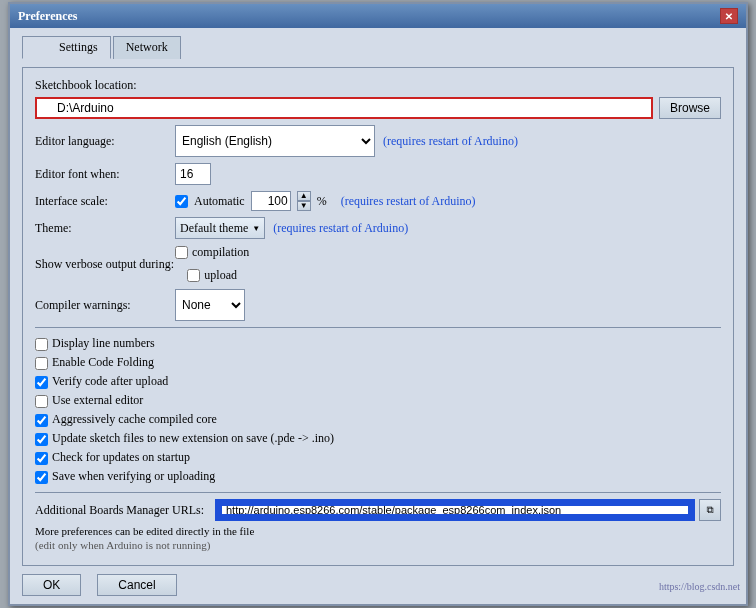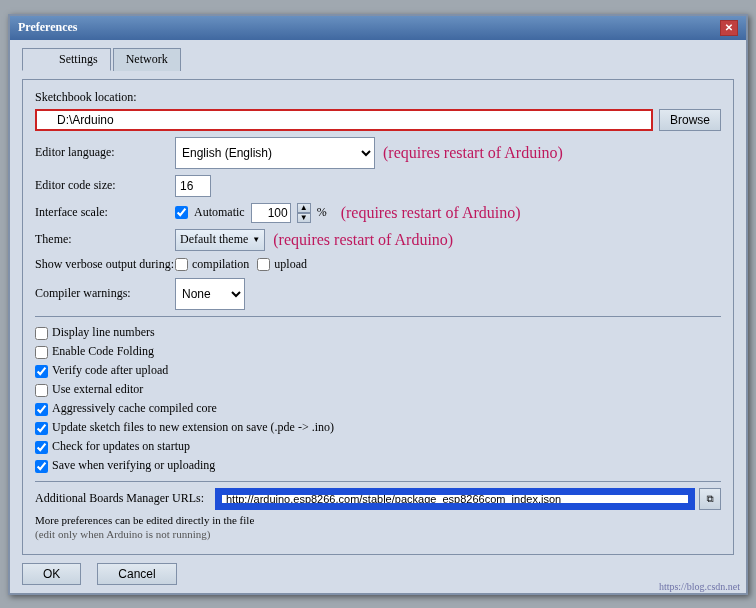--- a/index.html
+++ b/index.html
@@ -141,22 +141,22 @@
 
     .select-wide {
       width: 200px;
     }
 
     .select-small {
       width: 70px;
     }
 
     .hint-text {
-      color: #be185d;
-      font-size: 16px;
+      color: #1d4ed8;
+      font-size: 12px;
       margin-left: 8px;
     }
 
     .font-size-input {
       width: 36px;
       height: 22px;
       border: 1px solid #8090a8;
       padding: 2px 4px;
       font-size: 12px;
       background: white;
@@ -227,20 +227,21 @@
     }
 
     .checkboxes-section {
       margin: 8px 0;
     }
 
     .verbose-row {
       display: flex;
       align-items: center;
       gap: 8px;
+      flex-direction: column;
     }
 
     .verbose-item {
       display: flex;
       align-items: center;
       gap: 4px;
     }
 
     .divider {
       height: 1px;
@@ -354,21 +355,21 @@
 
       <div class="form-row">
         <div class="label">Editor language:</div>
         <select class="select-control select-wide">
           <option>English (English)</option>
         </select>
         <span class="hint-text">(requires restart of Arduino)</span>
       </div>
 
       <div class="form-row">
-        <div class="label">Editor code size:</div>
+        <div class="label">Editor font when:</div>
         <input type="text" class="font-size-input" value="16" style="">
       </div>
 
       <div class="form-row">
         <div class="label">Interface scale:</div>
         <div class="scale-section">
           <input type="checkbox" checked="" style="">
           <span>Automatic</span>
           <input type="text" class="scale-input" value="100" style="">
           <div class="spinner-btns">

